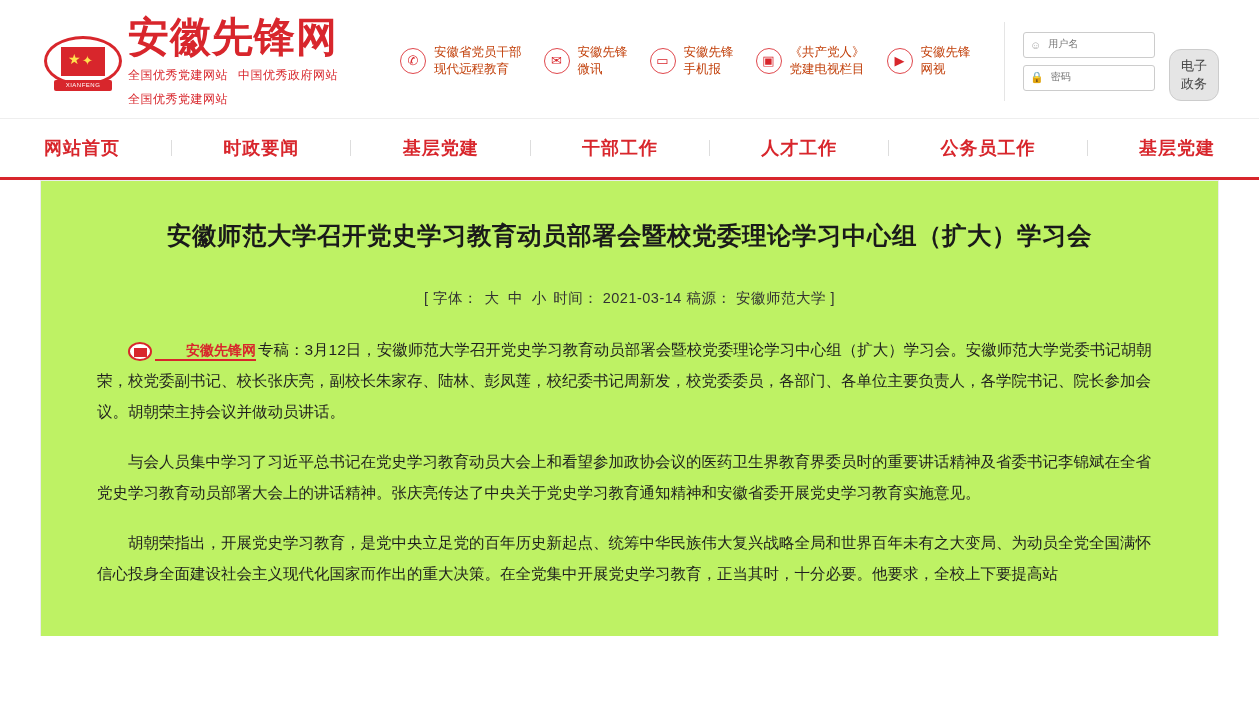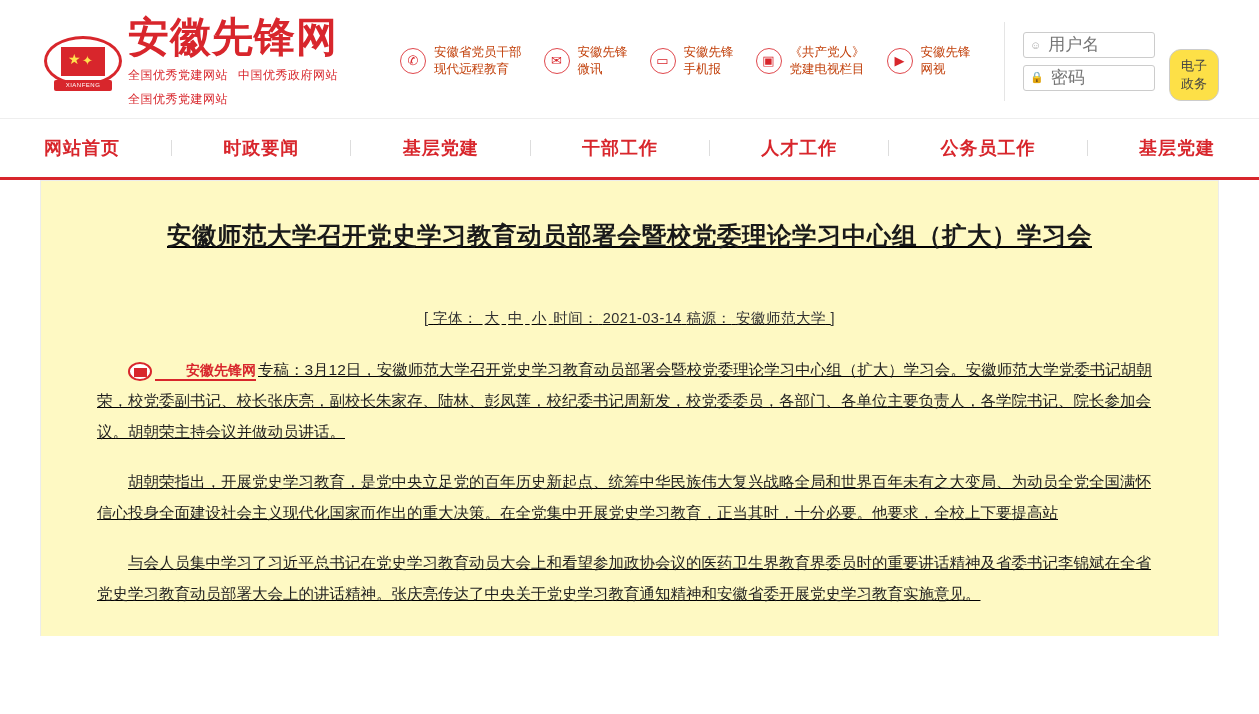--- a/index.html
+++ b/index.html
@@ -136,31 +136,31 @@
     background: #fff;
   }
   .field .ficon {
     color: #aaa;
     font-size: 11px;
     margin-right: 5px;
   }
   .field input {
     border: none;
     outline: none;
-    font-size: 17px;
+    font-size: 10px;
     color: #888;
     width: 100%;
-    font-family: Liberation Serif, serif;
+    font-family: Liberation Mono, monospace;
     background: transparent;
   }
   .egov-btn {
     width: 50px; height: 52px;
     border: 1px solid #ccc;
     border-radius: 12px;
-    background: #fde047;
+    background: #e5e5e5;
     color: #444;
     font-size: 13px;
     line-height: 18px;
     text-align: center;
     padding-top: 7px;
     margin-top: 27px;
   }
 
   
   .navbar {
@@ -197,40 +197,39 @@
   }
   .breadcrumb .bc-label { color: #333; }
   .breadcrumb a { color: #333; text-decoration: none; }
   .breadcrumb .sep { margin: 0 3px; color: #333; }
 
   
   .article-card {
     margin: 0 40px;
     border: 1px solid #ececec;
     border-bottom: none;
-    background: #fef9c3;
+    background: #bef264;
     padding: 38px 56px 0 56px;
     height: 456px;
     overflow: hidden;
-    text-decoration: underline;
   }
   .article-title {
     text-align: center;
     font-size: 24.5px;
     font-weight: bold;
     color: #1a1a1a;
     line-height: 34px;
     font-family: "Liberation Sans", sans-serif;
     letter-spacing: 0.5px;
   }
   .article-meta {
     text-align: center;
     color: #333;
     font-size: 14.5px;
-    margin-top: 56px;
+    margin-top: 36px;
     letter-spacing: 0.5px;
   }
   .article-meta .fs { margin: 0 2px; }
   .article-body {
     margin-top: 26px;
     font-size: 15.5px;
     line-height: 31px;
     color: #1f1f1f;
     font-family: "Liberation Sans", sans-serif;
   }
@@ -382,18 +381,18 @@
       <span>]</span>
     </div>
 
     <div class="article-body">
       <p class="indent"><span class="inline-logo">
             <span class="mini-oval">
               <span class="mini-flag"></span>
             </span>
             <span class="mini-text">安徽先锋网</span>
           </span><span>专稿：3月12日，安徽师范大学召开党史学习教育动员部署会暨校党委理论学习中心组（扩大）学习会。安徽师范大学党委书记胡朝荣，校党委副书记、校长张庆亮，副校长朱家存、陆林、彭凤莲，校纪委书记周新发，校党委委员，各部门、各单位主要负责人，各学院书记、院长参加会议。胡朝荣主持会议并做动员讲话。</span></p>
+      <p class="indent">与会人员集中学习了习近平总书记在党史学习教育动员大会上和看望参加政协会议的医药卫生界教育界委员时的重要讲话精神及省委书记李锦斌在全省党史学习教育动员部署大会上的讲话精神。张庆亮传达了中央关于党史学习教育通知精神和安徽省委开展党史学习教育实施意见。</p>
       <p class="indent">胡朝荣指出，开展党史学习教育，是党中央立足党的百年历史新起点、统筹中华民族伟大复兴战略全局和世界百年未有之大变局、为动员全党全国满怀信心投身全面建设社会主义现代化国家而作出的重大决策。在全党集中开展党史学习教育，正当其时，十分必要。他要求，全校上下要提高站</p>
-      <p class="indent">与会人员集中学习了习近平总书记在党史学习教育动员大会上和看望参加政协会议的医药卫生界教育界委员时的重要讲话精神及省委书记李锦斌在全省党史学习教育动员部署大会上的讲话精神。张庆亮传达了中央关于党史学习教育通知精神和安徽省委开展党史学习教育实施意见。</p>
     </div>
   </div>
 
 </div>
 
 </body></html>

